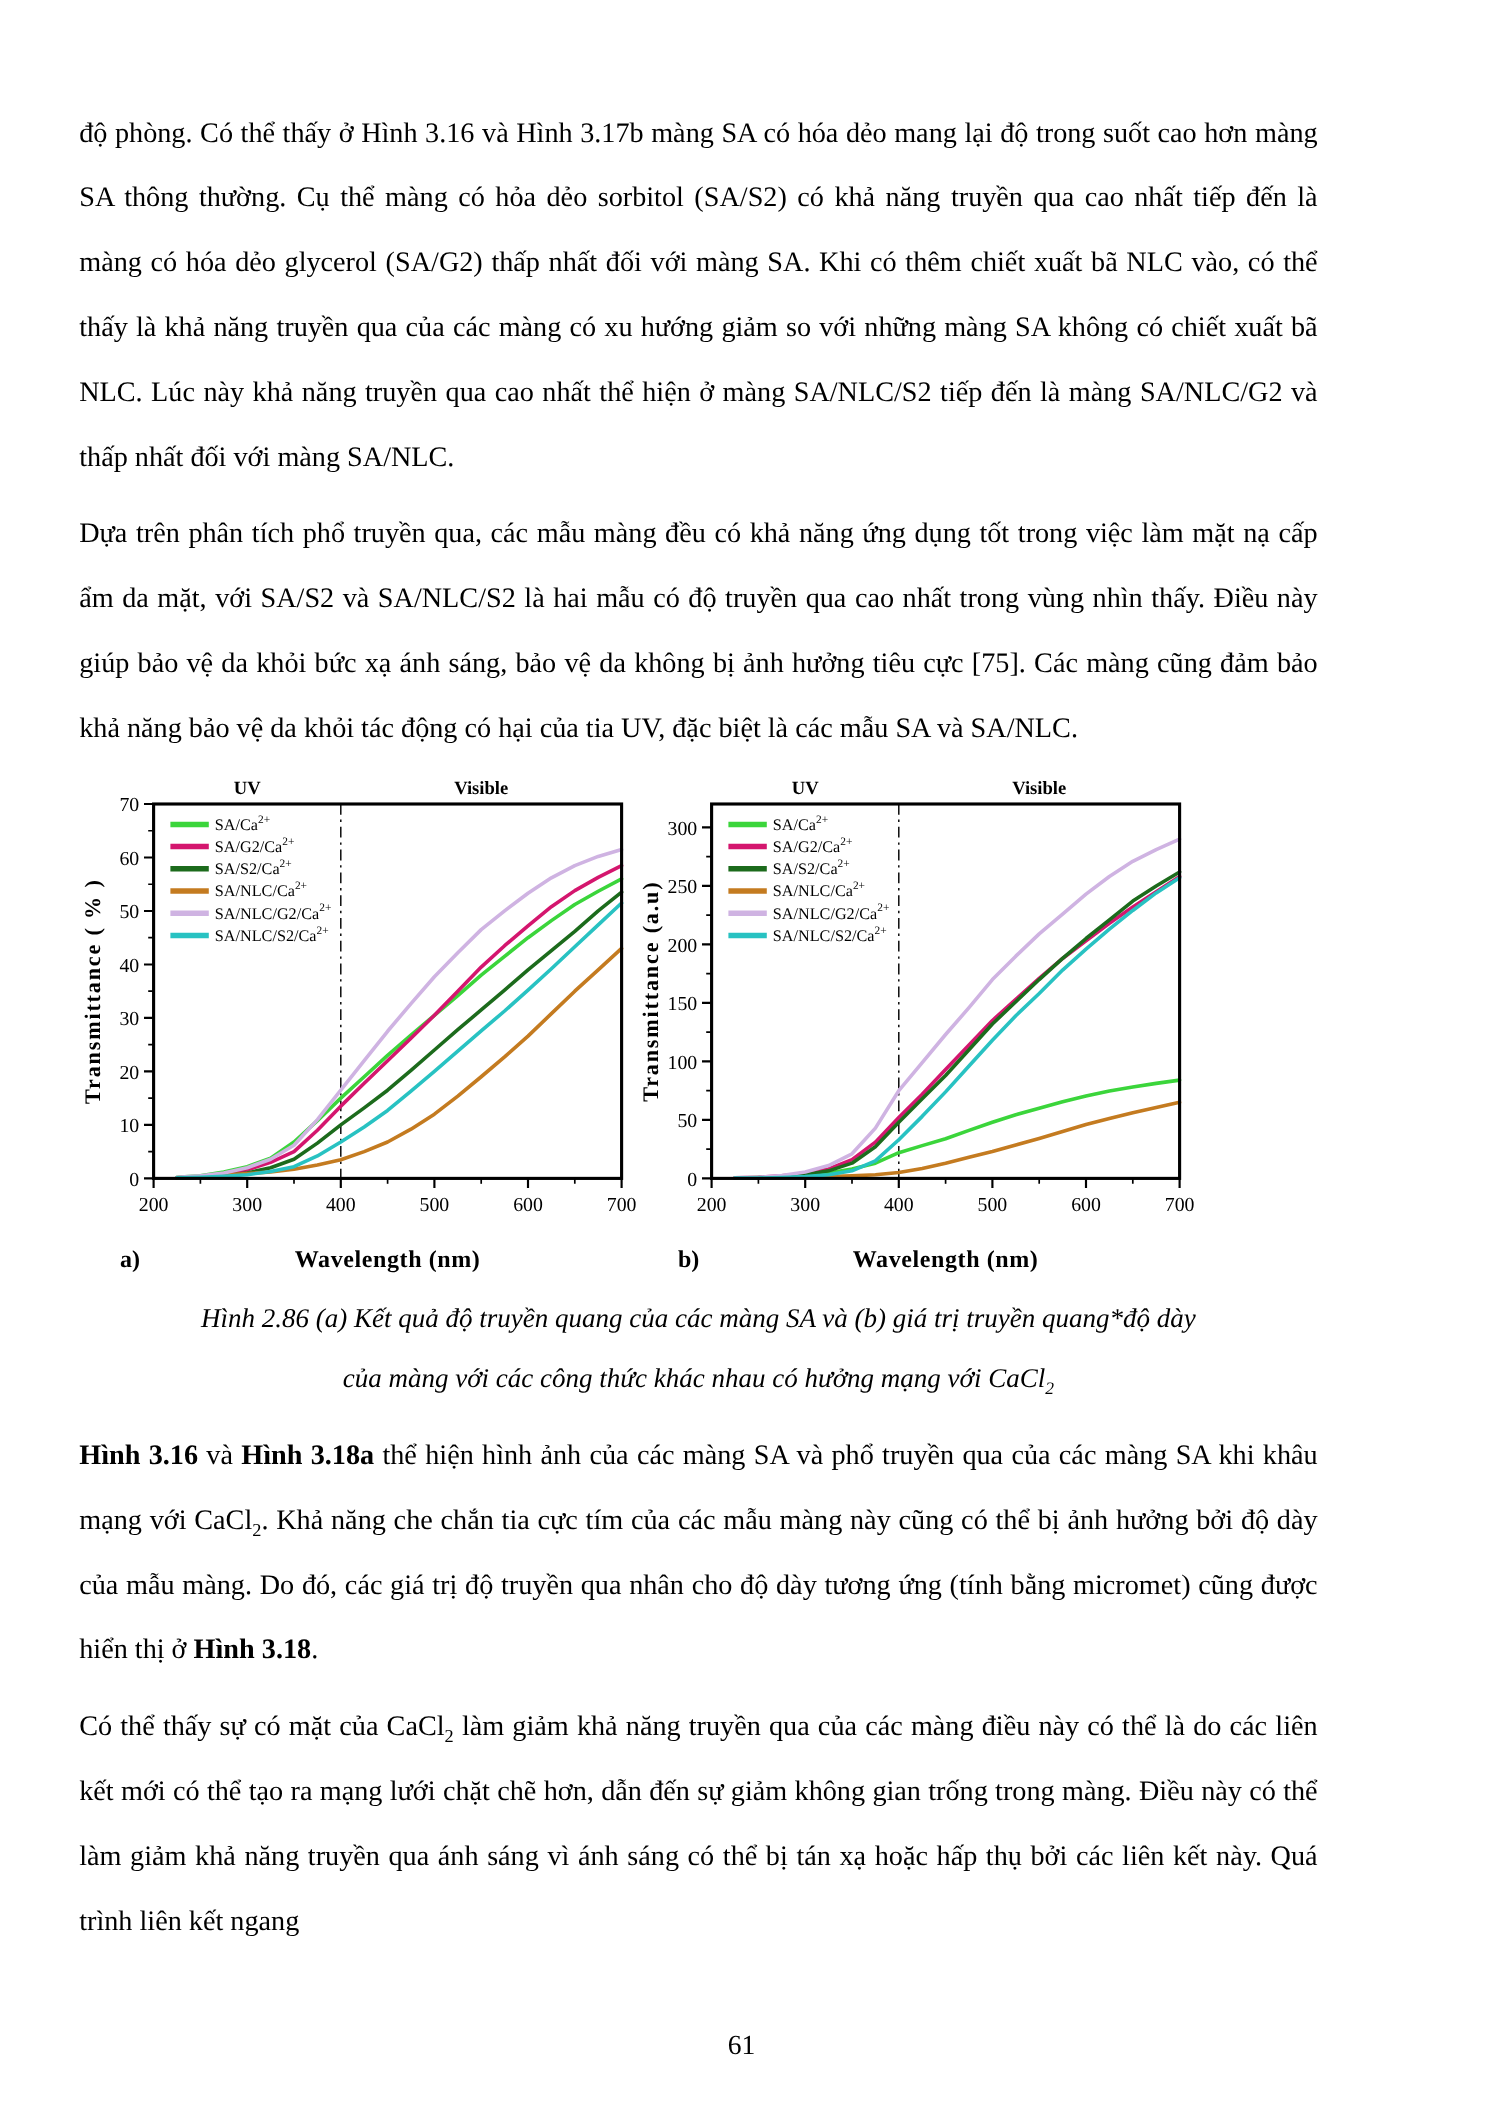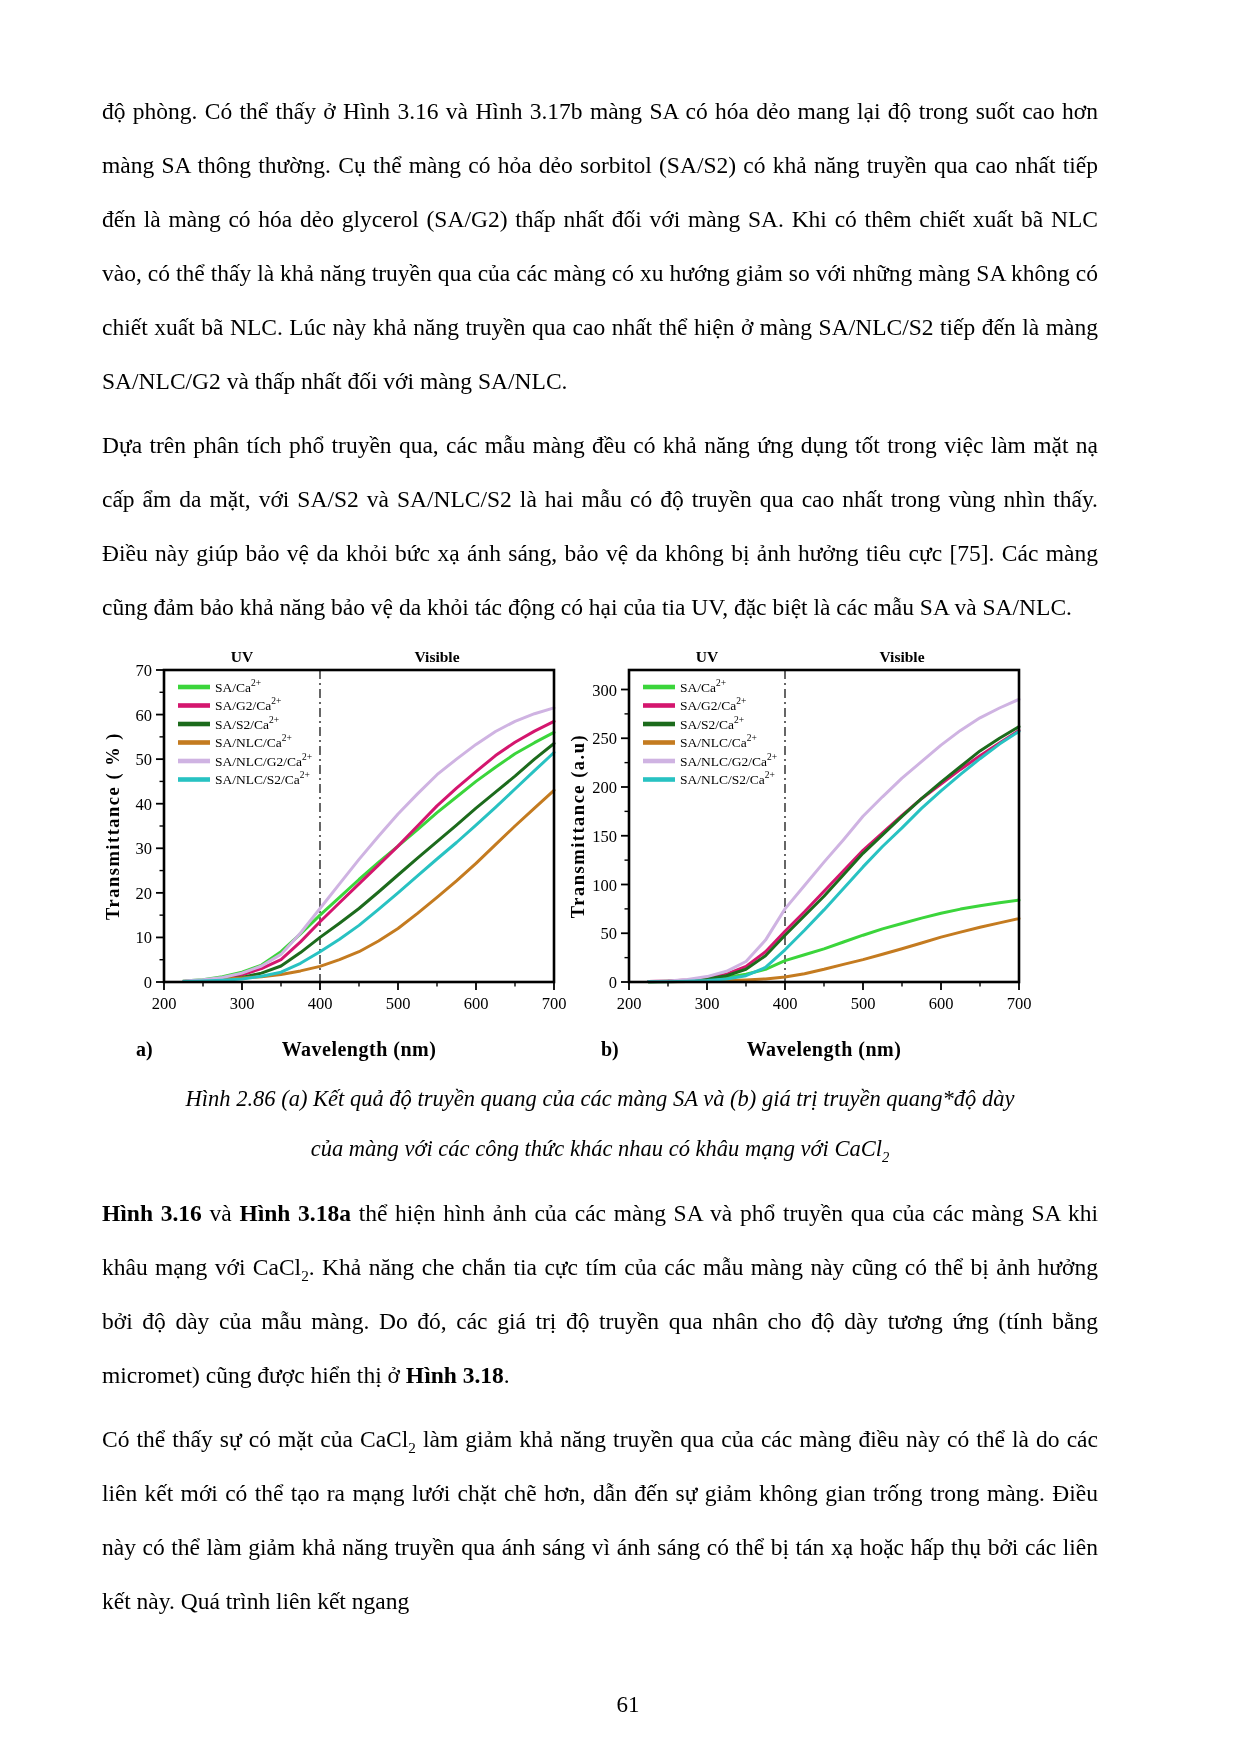--- a/index.html
+++ b/index.html
@@ -1,21 +1,21 @@
 <!DOCTYPE html>
 <html><head>
 <meta charset="utf-8">
 <style>
   html,body{margin:0;padding:0;}
   body{
     width:1240px;height:1754px;background:#ffffff;color:#000;
     font-family:"Liberation Serif", serif;
     position:relative;overflow:hidden;
   }
-  .page{padding:84px 142px 0 102px;}
+  .page{padding:84px 142px 0 66px;}
   p.body-text{
     margin:0 0 10px 0;
     font-size:23.5px;line-height:54px;
     text-align:justify;text-justify:inter-word;
   }
   .subscript{vertical-align:sub;font-size:0.65em;line-height:0;}
   .figure-row{display:flex;justify-content:flex-start;align-items:flex-start;margin:14px 0 0 0;}
   .chart{width:465px;height:418px;}
   .chart svg text{font-family:"Liberation Serif", serif;fill:#000;}
   .chart .reg{font-weight:bold;font-size:15.5px;text-anchor:middle;}
@@ -24,21 +24,21 @@
   .chart .leg{font-size:13.5px;}
   .chart .xlab{font-weight:bold;font-size:20px;text-anchor:middle;letter-spacing:0.5px;}
   .chart .ylab{font-weight:bold;font-size:18.5px;text-anchor:middle;letter-spacing:1.5px;}
   .chart .panel{font-weight:bold;font-size:20px;}
   .caption{
     text-align:center;font-style:italic;
     font-size:22.5px;line-height:50px;
     margin:8px 0 12px 0;
   }
   .page-number{
-    position:absolute;bottom:36px;left:158px;width:940px;
+    position:absolute;bottom:36px;left:148px;width:940px;
     text-align:center;font-size:23px;
   }
 </style>
 </head>
 <body>
 
 <div class="page">
 
   <p class="body-text">độ phòng. Có thể thấy ở Hình 3.16 và Hình 3.17b màng SA có hóa dẻo mang lại độ trong suốt cao hơn màng SA thông thường. Cụ thể màng có hỏa dẻo sorbitol (SA/S2) có khả năng truyền qua cao nhất tiếp đến là màng có hóa dẻo glycerol (SA/G2) thấp nhất đối với màng SA. Khi có thêm chiết xuất bã NLC vào, có thể thấy là khả năng truyền qua của các màng có xu hướng giảm so với những màng SA không có chiết xuất bã NLC. Lúc này khả năng truyền qua cao nhất thể hiện ở màng SA/NLC/S2 tiếp đến là màng SA/NLC/G2 và thấp nhất đối với màng SA/NLC.</p>
 
@@ -173,21 +173,21 @@
           <line x1="76" y1="131.5" x2="108" y2="131.5" stroke="#28c2c2" stroke-width="4.6"></line>
           <text class="leg" x="113" y="136">SA/NLC/S2/Ca<tspan dy="-6" font-size="9.5">2+</tspan></text>
           <text class="xlab" x="257" y="408">Wavelength (nm)</text>
           <text class="panel" x="34" y="408">b)</text>
           <text class="ylab" transform="translate(17,178) rotate(-90)">Transmittance (a.u)</text>
         </svg></div>
   </div>
 
   <div class="caption">
     <div>Hình 2.86 (a) Kết quả độ truyền quang của các màng SA và (b) giá trị truyền quang*độ dày</div>
-    <div><span>của màng với các công thức khác nhau có khâu mạng với CaCl</span><span class="subscript">2</span></div>
+    <div><span>của màng với các công thức khác nhau có hưởng mạng với CaCl</span><span class="subscript">2</span></div>
   </div>
 
   <p class="body-text"><span style="font-weight: bold;">Hình 3.16</span><span> và </span><span style="font-weight: bold;">Hình 3.18a</span><span> thể hiện hình ảnh của các màng SA và phổ truyền qua của các màng SA khi khâu mạng với CaCl</span><span class="subscript">2</span><span>. Khả năng che chắn tia cực tím của các mẫu màng này cũng có thể bị ảnh hưởng bởi độ dày của mẫu màng. Do đó, các giá trị độ truyền qua nhân cho độ dày tương ứng (tính bằng micromet) cũng được hiển thị ở </span><span style="font-weight: bold;">Hình 3.18</span><span>.</span></p>
 
   <p class="body-text"><span>Có thể thấy sự có mặt của CaCl</span><span class="subscript">2</span><span> làm giảm khả năng truyền qua của các màng điều này có thể là do các liên kết mới có thể tạo ra mạng lưới chặt chẽ hơn, dẫn đến sự giảm không gian trống trong màng. Điều này có thể làm giảm khả năng truyền qua ánh sáng vì ánh sáng có thể bị tán xạ hoặc hấp thụ bởi các liên kết này. Quá trình liên kết ngang</span></p>
 
   <div class="page-number">61</div>
 
 </div>
 

